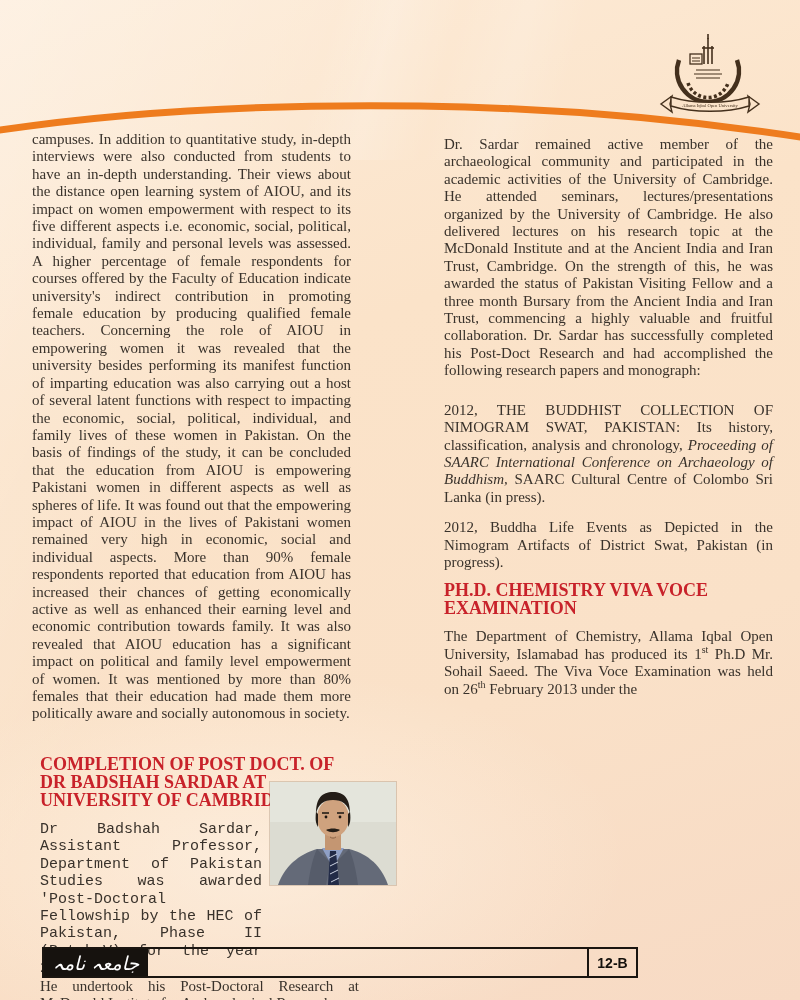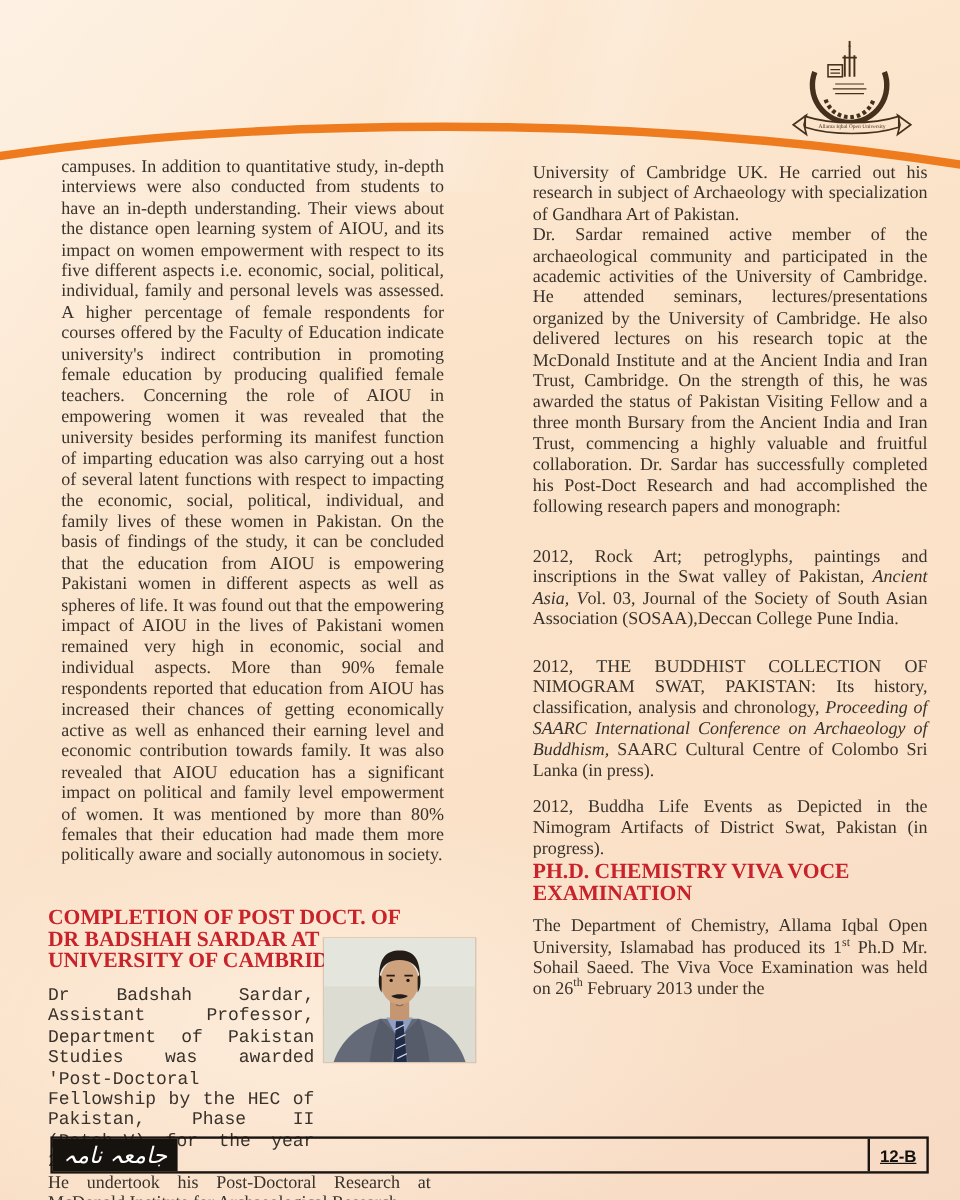--- a/index.html
+++ b/index.html
@@ -9,43 +9,43 @@
     background:
       radial-gradient(ellipse 620px 320px at 32% 86%, rgba(255,246,234,0.55), rgba(255,246,234,0) 60%),
       linear-gradient(115deg, rgba(255,255,255,0.28) 0%, rgba(255,255,255,0) 34%),
       linear-gradient(160deg,#fdecd9 0%,#fbe3c9 35%,#fae1c8 68%,#f7dac4 100%);
   }
   .ray{position:absolute;top:0;left:0;width:800px;height:160px;pointer-events:none;
        background:linear-gradient(105deg, rgba(255,255,255,0) 40%, rgba(255,255,255,0.18) 47%, rgba(255,255,255,0) 55%, rgba(255,255,255,0.14) 63%, rgba(255,255,255,0) 70%);}
   .wave{position:absolute;top:0;left:0;}
   .logo{position:absolute;left:658px;top:34px;width:104px;height:86px;}
   
-  .colL{position:absolute;left:51px;top:131px;width:319px;}
+  .colL{position:absolute;left:32px;top:131px;width:319px;}
   .colL .lead{max-height:624px;overflow:hidden;}
   .colR{position:absolute;left:444px;top:136px;width:329px;}
   p.body{margin:0;font-size:15px;line-height:17.4px;text-align:justify;color:#39322b;}
   .red-head{margin:0;font-size:18px;line-height:18px;font-weight:bold;text-align:left;color:#c8222a;}
   .bio{position:absolute;left:40px;top:755px;width:319px;}
   .bio-narrow{width:222px;margin-top:12px !important;font-family:Liberation Mono, monospace;}
   .bio-cont{width:319px;}
   .photo{position:absolute;left:270px;top:782px;width:126px;height:103px;box-shadow:0 0 0 1px rgba(120,95,70,0.25);}
   .pub1{margin-top:24px !important;}
   .pub2{margin-top:22px !important;}
   .pub3{margin-top:13px !important;font-family:Liberation Serif, serif;}
-  .viva-head{}
+  .viva-head{margin-top:10px;}
   .viva-para{margin-top:11px !important;}
   .ital{font-style:italic;}
   sup{font-size:10px;line-height:0;}
   
-  .footer{position:absolute;left:42px;top:947px;width:732px;height:31px;border:2px solid #1a1510;box-sizing:border-box;display:flex;align-items:stretch;}
+  .footer{position:absolute;left:42px;top:947px;width:596px;height:31px;border:2px solid #1a1510;box-sizing:border-box;display:flex;align-items:stretch;}
   .masthead{width:104px;background:#16120e;color:#ffffff;display:flex;align-items:center;justify-content:center;
             font:italic 19px "DejaVu Sans",sans-serif;direction:rtl;}
   .foot-spacer{flex:1;}
   .pagenum{width:47px;border-left:2px solid #1a1510;display:flex;align-items:center;justify-content:center;
-           font:bold 14px "Liberation Sans",sans-serif;color:#15110d;text-decoration:underline;}
+           font:bold 14px "Liberation Sans",sans-serif;color:#15110d;}
 </style>
 </head>
 <body>
 
 <div class="page">
 
   <div class="ray"></div>
 
   <svg class="wave" width="800" height="150" viewBox="0 0 800 150">
     <path d="M -6 131 C 130 110, 270 104, 420 106 C 560 108, 690 120, 806 138" fill="none" stroke="#ee7c1e" stroke-width="7" stroke-linecap="round"></path>
@@ -117,24 +117,22 @@
         <line x1="52" y1="31" x2="59" y2="31"></line>
         <line x1="67" y1="31" x2="74" y2="31"></line>
       </g>
     <circle cx="56" cy="35" r="1.4" fill="#1c1612"></circle>
       <circle cx="70" cy="35" r="1.4" fill="#1c1612"></circle>
     <path d="M56,48 C60,46 66,46 70,48 C66,51 60,51 56,48 Z" fill="#241d17"></path>
     <path d="M60,55 C62,56.5 64,56.5 66,55" stroke="#8c6548" stroke-width="1" fill="none"></path>
   </svg>
 
   <div class="colR">
-    <p class="body">University of Cambridge UK. He carried out his research in subject of Archaeology with specialization of Gandhara Art of Pakistan.</p>
     <p class="body">Dr. Sardar remained active member of the archaeological community and participated in the academic activities of the University of Cambridge. He attended seminars, lectures/presentations organized by the University of Cambridge. He also delivered lectures on his research topic at the McDonald Institute and at the Ancient India and Iran Trust, Cambridge. On the strength of this, he was awarded the status of Pakistan Visiting Fellow and a three month Bursary from the Ancient India and Iran Trust, commencing a highly valuable and fruitful collaboration. Dr. Sardar has successfully completed his Post-Doct Research and had accomplished the following research papers and monograph:</p>
 
-    <p class="body pub1"><span>2012, Rock Art; petroglyphs, paintings and inscriptions in the Swat valley of Pakistan, </span><span class="ital">Ancient Asia, V</span><span>ol. 03, Journal of the Society of South Asian Association (SOSAA),Deccan College Pune India.</span></p>
 
     <p class="body pub2"><span>2012, THE BUDDHIST COLLECTION OF NIMOGRAM SWAT, PAKISTAN: Its history, classification, analysis and chronology, </span><span class="ital">Proceeding of SAARC International Conference on Archaeology of Buddhism,</span><span> SAARC Cultural Centre of Colombo Sri Lanka (in press).</span></p>
 
     <p class="body pub3">2012, Buddha Life Events as Depicted in the Nimogram Artifacts of District Swat, Pakistan (in progress).</p>
 
     <h2 class="red-head viva-head">PH.D. CHEMISTRY VIVA VOCE EXAMINATION</h2>
 
     <p class="body viva-para"><span>The Department of Chemistry, Allama Iqbal Open University, Islamabad has produced its 1</span><sup>st</sup><span> Ph.D Mr. Sohail Saeed. The Viva Voce Examination was held on 26</span><sup>th</sup><span> February 2013 under the</span></p>
   </div>
 

